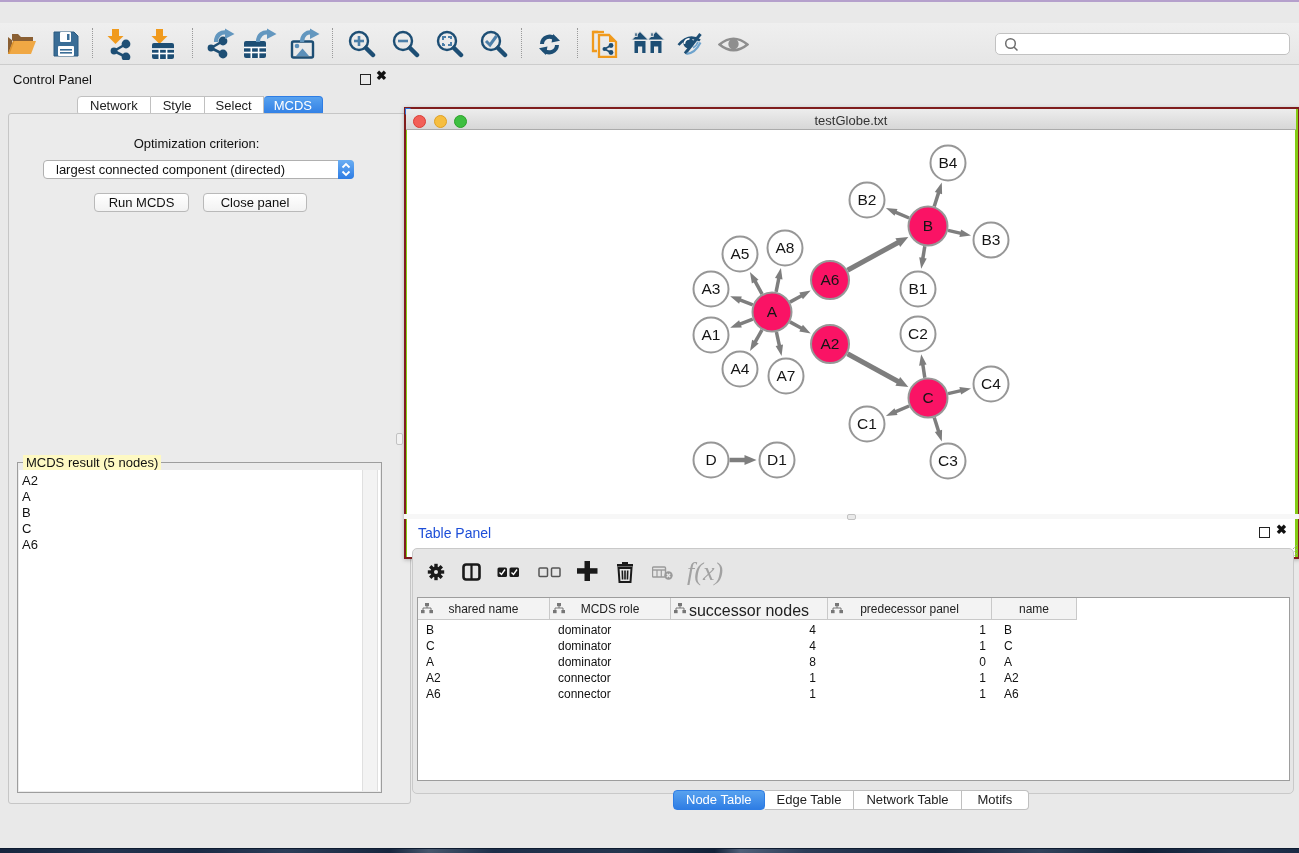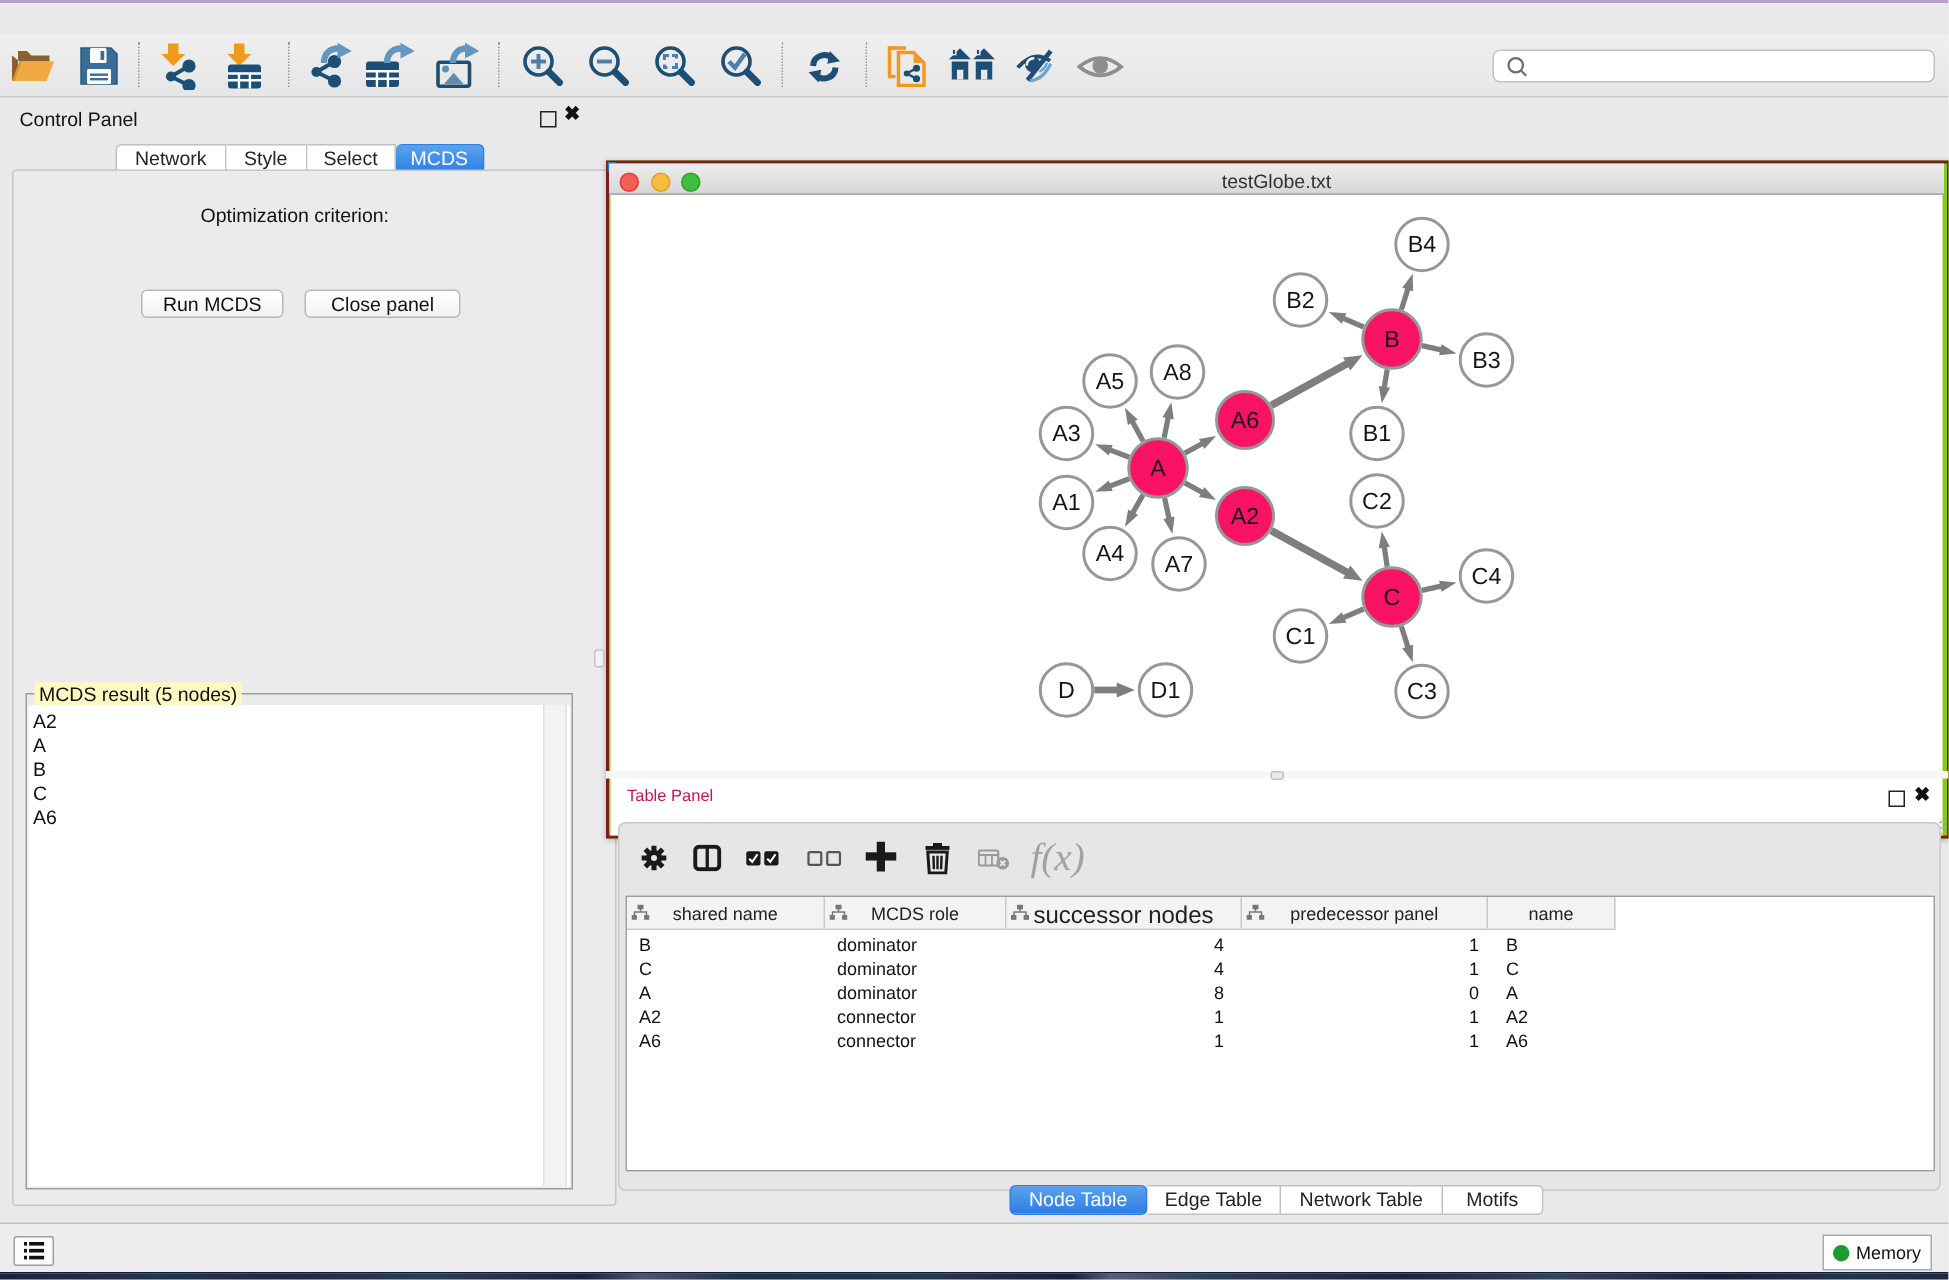--- a/index.html
+++ b/index.html
@@ -20,21 +20,21 @@
 .tab{height:18px;line-height:18px;font-size:13px;padding:0 12px;background:#fff;border:1px solid #c0c0c0;border-left:none;color:#222;text-align:center;}
 .tab.first{border-left:1px solid #c0c0c0;border-radius:4px 0 0 4px;}
 .tab.last{border-radius:0 4px 4px 0;}
 .tab.sel{background:linear-gradient(#58a2ef,#2e7de4);color:#fff;border-color:#2e7de4;border-radius:4px;}
 
 #netwin{left:404px;top:63px;width:892px;height:448px;background:#84cc16;border:2px solid #7f1d1d;box-shadow:0 1px 4px rgba(0,0,0,.25);margin-top:44px;}
 #nettitle{left:0;top:0;width:890px;height:20px;background:linear-gradient(#ededed,#d7d7d7);border-bottom:1px solid #ababab;}
 #netcanvas{left:1px;top:21px;width:888px;height:427px;background:#fff;}
 
 #tpanel{left:404px;top:522px;width:895px;height:290px;}
-#tphead{left:14px;top:3px;font-size:11px;color:#be185d;}
+#tphead{left:14px;top:3px;font-size:14px;color:#1d4ed8;}
 #tpcont{left:8px;top:26px;width:880px;height:244px;background:#e6e6e6;border:1px solid #c9c9c9;border-radius:5px;}
 #tptool{left:13px;top:26px;width:876px;height:48px;}
 #ttable{left:13px;top:75px;width:871px;height:182px;background:#fff;border:1px solid #9d9d9d;}
 
 #statusbar{left:0;top:815px;width:1299px;height:33px;background:#ededed;border-top:1px solid #c0c0c0;}
 #bottomstrip{left:0;top:848px;width:1299px;height:5px;background:linear-gradient(90deg,#16253e,#23344f 8%,#1a2a45 15%,#2c3d58 22%,#16253e 30%,#48586e 33%,#1d2e49 38%,#25364f 48%,#122138 55%,#51617a 57%,#2c3d58 62%,#17263f 72%,#32435c 80%,#122138 88%,#23344f 95%,#1a2a45);border-top:1px solid #0e1c31;}
 .btn{position:absolute;background:linear-gradient(#ffffff,#f2f2f2);border:1px solid #b9b9b9;border-radius:4px;font-size:13px;color:#111;text-align:center;}
 .wfloat{position:absolute;width:9px;height:9px;border:1.5px solid #222;}
 .wclose{position:absolute;font-size:13px;color:#111;font-weight:bold;}
 </style></head>
@@ -199,20 +199,29 @@
   <div class="wfloat" style="left:360px;top:9px;"></div>
   <div class="wclose" style="left:376px;top:3px;">✖</div>
   <div class="tabrow" style="left:77px;top:31px;">
     <div class="tab first">Network</div>
         <div class="tab">Style</div>
         <div class="tab" style="padding:0 11px;">Select</div>
         <div class="tab sel last" style="padding:0 10px;">MCDS</div>
   </div>
   <div class="abs" id="cpbody">
     <div class="abs" style="left:0;top:22px;width:375px;text-align:center;font-size:13px;color:#111;">Optimization criterion:</div>
+    <div class="abs" id="dropdown" style="left:34px;top:46px;width:309px;height:17px;background:#fff;border:1px solid #b0b0b0;border-radius:4px;">
+      <div class="abs" style="left:12px;top:1px;font-size:13px;color:#111;">largest connected component (directed)</div>
+      <div class="abs" style="right:-1px;top:-1px;width:16px;height:19px;background:linear-gradient(#6aaef3,#2d7ce4);border-radius:0 4px 4px 0;">
+        <svg width="16" height="19" viewBox="0 0 16 19">
+              <path d="M4.5 7.5 L8 4 L11.5 7.5" stroke="#fff" stroke-width="1.8" fill="none"></path>
+              <path d="M4.5 11.5 L8 15 L11.5 11.5" stroke="#fff" stroke-width="1.8" fill="none"></path>
+            </svg>
+      </div>
+    </div>
     <div class="btn" style="left:85px;top:79px;width:93px;height:17px;line-height:17px;">Run MCDS</div>
     <div class="btn" style="left:194px;top:79px;width:102px;height:17px;line-height:17px;">Close panel</div>
     <div class="abs" id="mcdsbox" style="left:8px;top:348px;width:363px;height:329px;border:1px solid #9d9d9d;">
       <div class="abs" style="left:1px;top:7px;width:361px;height:321px;background:#fff;">
         <div style="padding:3px 0 0 3px;font-size:13px;line-height:16px;color:#111;">A2<br>A<br>B<br>C<br>A6</div>
         <div class="abs" style="right:2px;top:0;width:14px;height:321px;background:#f3f3f3;border-left:1px solid #e0e0e0;border-right:1px solid #e0e0e0;"></div>
       </div>
       <div class="abs" style="left:5px;top:-8px;background:#fef9c3;padding:0 3px;font-size:13px;color:#111;">MCDS result (5 nodes)</div>
     </div>
   </div>
@@ -454,30 +463,14 @@
     <div class="tab sel first" style="border-radius:4px;">Node Table</div>
         <div class="tab">Edge Table</div>
         <div class="tab">Network Table</div>
         <div class="tab last" style="padding:0 16px;">Motifs</div>
   </div>
 </div>
 
 <div class="abs" style="left:404px;top:514px;width:895px;height:5px;background:#f7f7f7;"></div>
 <div class="abs" style="left:847px;top:514px;width:7px;height:4px;background:#e9e9e9;border:1px solid #c2c2c2;border-radius:2px;"></div>
 <div class="abs" style="left:396px;top:433px;width:5px;height:10px;background:#f2f2f2;border:1px solid #c2c2c2;border-radius:2px;"></div>
-<div class="abs" id="statusbar">
-  <div class="btn" style="left:9px;top:8px;width:25px;height:18px;background:#fcfcfc;border-radius:2px;border-color:#9f9f9f;">
-    <svg width="15" height="14" viewBox="0 0 15 14" style="margin-top:2px;">
-          <g fill="#111">
-            <rect x="1" y="1" width="2" height="2.4"></rect>
-            <rect x="4.4" y="1" width="10" height="2.4"></rect>
-            <rect x="1" y="5.6" width="2" height="2.4"></rect>
-            <rect x="4.4" y="5.6" width="10" height="2.4"></rect>
-            <rect x="1" y="10.2" width="2" height="2.4"></rect>
-            <rect x="4.4" y="10.2" width="10" height="2.4"></rect>
-          </g>
-        </svg>
-  </div>
-  <div class="btn" style="left:1215px;top:7px;width:71px;height:22px;line-height:22px;font-size:12px;border-radius:0;background:#fdfdfd;border-color:#a8a8a8;">
-    <span style="display:inline-block;width:11px;height:11px;border-radius:50%;background:#1d9b31;margin-right:4px;vertical-align:-1.5px;"></span>Memory</div>
-</div>
 <div class="abs" id="bottomstrip"></div>
 </div>
 
 </body></html>

